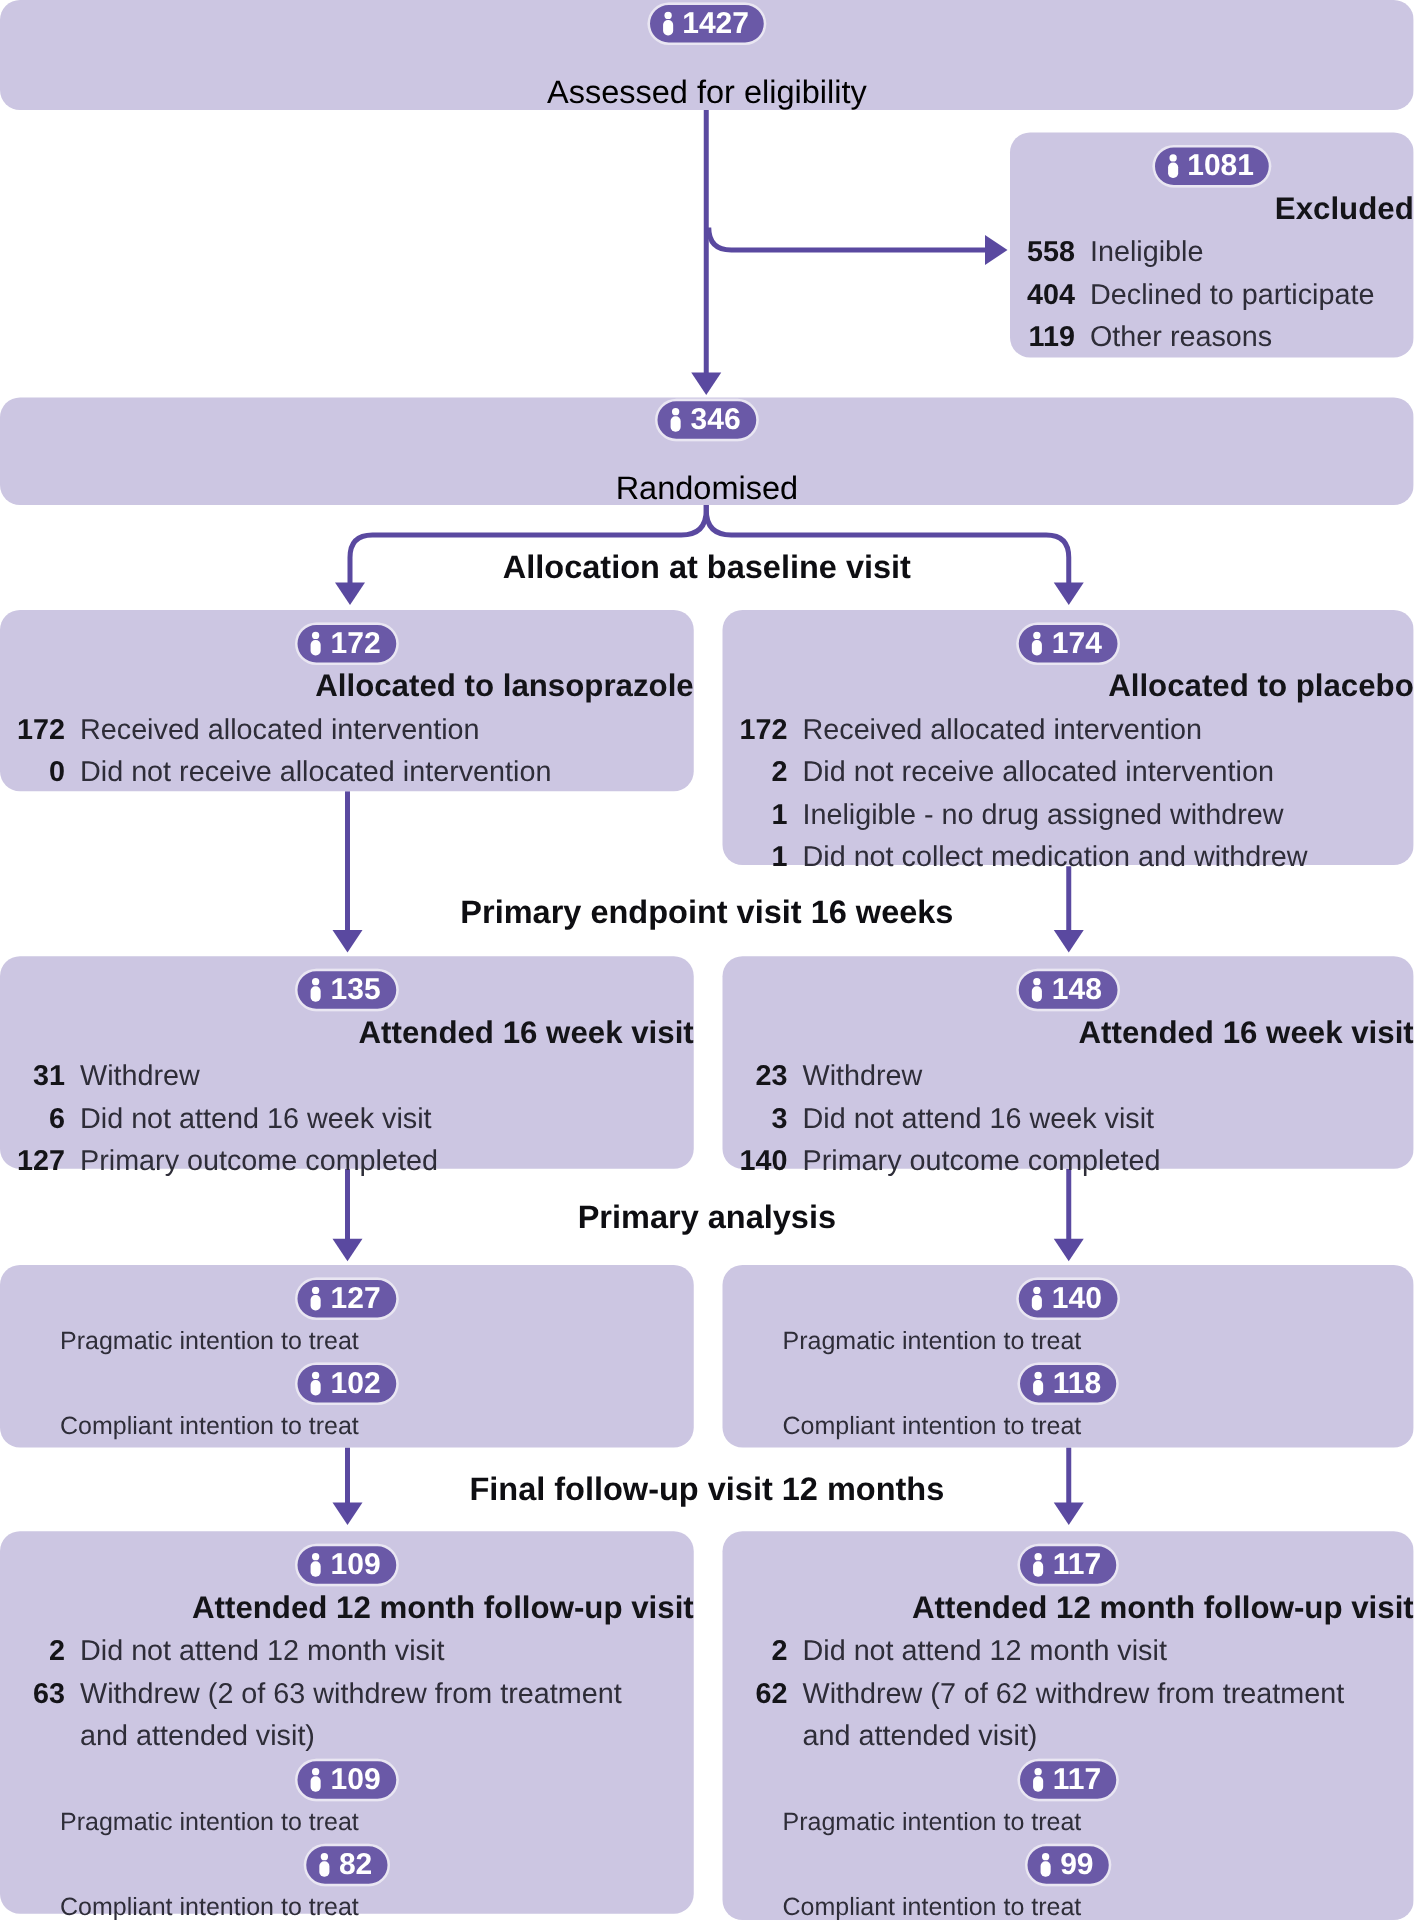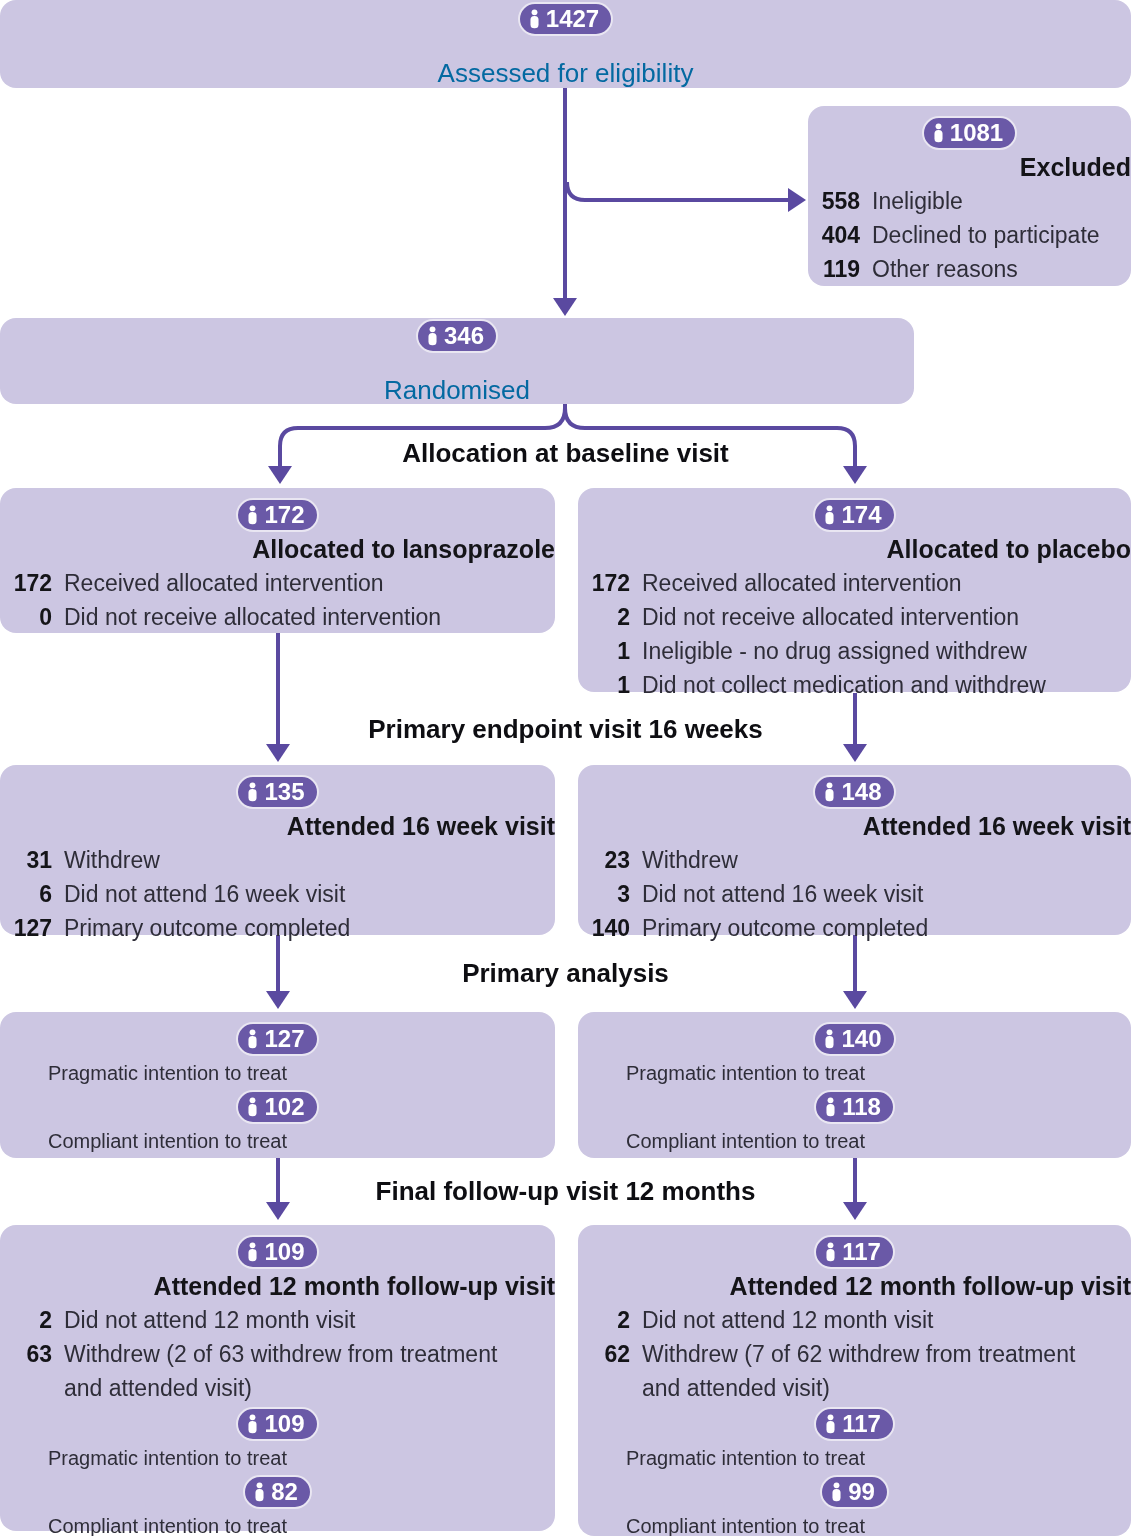--- a/index.html
+++ b/index.html
@@ -33,21 +33,21 @@
     padding:0 12px 0 9px;
     color:#ffffff;font-weight:bold;font-size:24px;
     box-sizing:border-box;height:34px;line-height:30px;
   }
   .person{width:11px;height:20px;fill:#ffffff;}
   .box-title{
     text-align:right;font-weight:bold;font-size:25px;
     line-height:30px;color:#141418;margin:1px 0 2px 0;
   }
   .big-label{
-    text-align:center;font-size:26px;line-height:30px;color:#0369a1;
+    text-align:center;font-size:26px;line-height:30px;color:#000000;
   }
   .row{
     display:grid;grid-template-columns:44px auto;column-gap:12px;
     font-size:23px;line-height:34px;
     padding:0 8px 0 8px;
   }
   .row .n{text-align:right;font-weight:bold;color:#141418;}
   .row .lbl{color:#2e2d38;}
   .nowrap .lbl{white-space:nowrap;}
   .box-final .row{padding-right:28px;}
@@ -123,21 +123,21 @@
     <div class="row nowrap">
       <span class="n">404</span>
       <span class="lbl">Declined to participate</span>
     </div>
     <div class="row nowrap">
       <span class="n">119</span>
       <span class="lbl">Other reasons</span>
     </div>
   </div>
 
-  <div class="box box-center" style="left:0;top:318px;width:914px;height:86px;align-items:center;">
+  <div class="box box-center" style="left:0;top:318px;width:1131px;height:86px;align-items:center;">
     <div class="badge-row">
       <span class="badge">
         <svg class="person" viewBox="0 0 12 21">
             <circle cx="6" cy="3.2" r="3.2"></circle>
             <rect x="1.6" y="7.2" width="8.8" height="13.5" rx="4.2"></rect>
           </svg>
         <span>346</span>
       </span>
     </div>
     <div class="big-label">Randomised</div>

